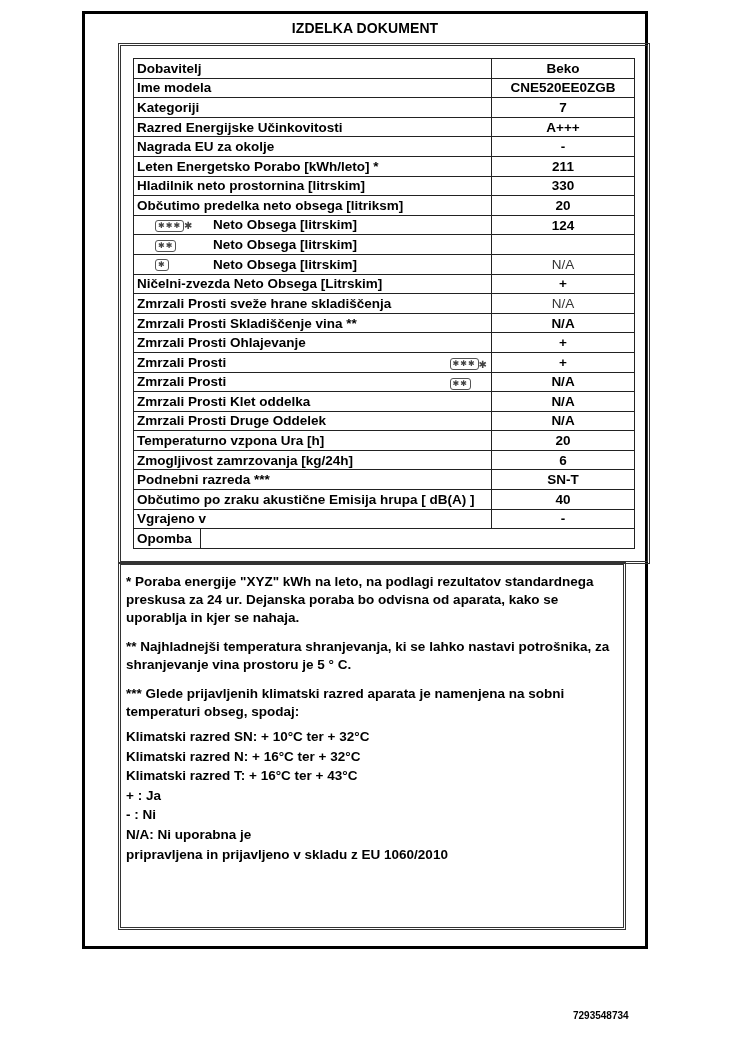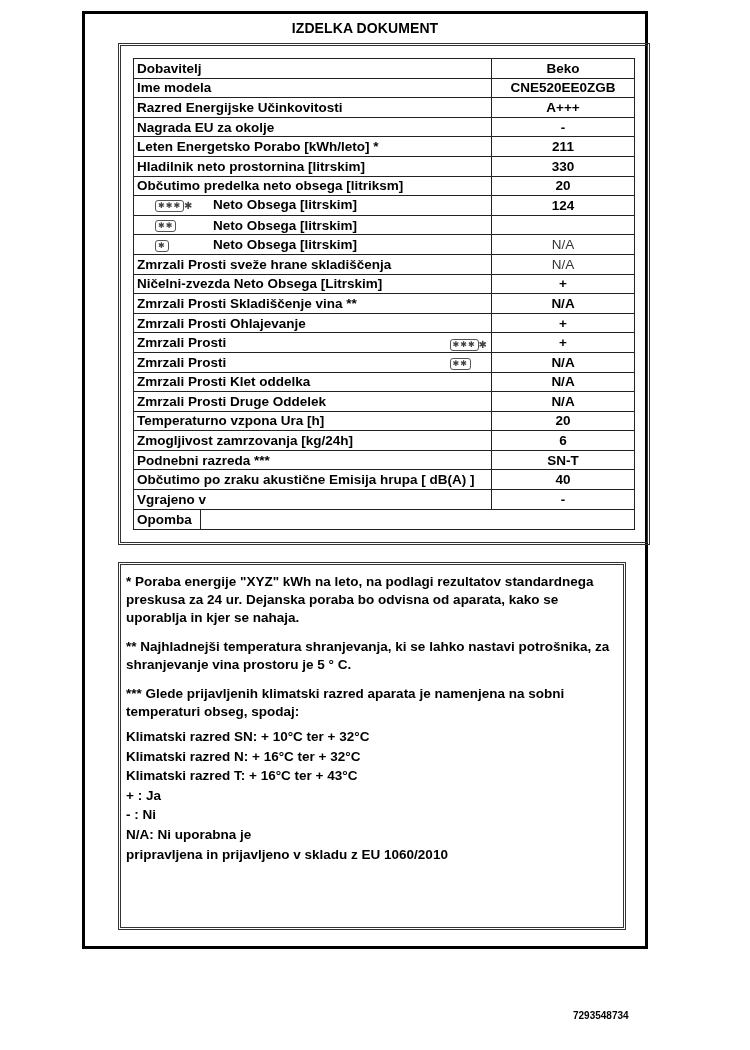--- a/index.html
+++ b/index.html
@@ -122,20 +122,24 @@
       <tbody>
         <tr>
           <td>Dobavitelj</td>
           <td class="val">Beko</td>
         </tr>
         <tr>
           <td>Ime modela</td>
           <td class="val">CNE520EE0ZGB</td>
         </tr>
         <tr>
+          <td>Kategoriji</td>
+          <td class="val">7</td>
+        </tr>
+        <tr>
           <td>Razred Energijske Učinkovitosti</td>
           <td class="val">A+++</td>
         </tr>
         <tr>
           <td>Nagrada EU za okolje</td>
           <td class="val">-</td>
         </tr>
         <tr>
           <td>Leten Energetsko Porabo [kWh/leto] *</td>
           <td class="val">211</td>
@@ -166,26 +170,26 @@
         </tr>
         <tr>
           <td class="indent-cell">
             <span class="indent-icon">
               <span class="star-box">✱</span>
             </span><span>Neto Obsega [litrskim]</span>
           </td>
           <td class="val light">N/A</td>
         </tr>
         <tr>
+          <td>Ničelni-zvezda Neto Obsega [Litrskim]</td>
+          <td class="val">+</td>
+        </tr>
+        <tr>
           <td>Zmrzali Prosti sveže hrane skladiščenja</td>
           <td class="val light">N/A</td>
-        </tr>
-        <tr>
-          <td>Ničelni-zvezda Neto Obsega [Litrskim]</td>
-          <td class="val">+</td>
         </tr>
         <tr>
           <td>Zmrzali Prosti Skladiščenje vina **</td>
           <td class="val">N/A</td>
         </tr>
         <tr>
           <td>Zmrzali Prosti Ohlajevanje</td>
           <td class="val">+</td>
         </tr>
         <tr>

